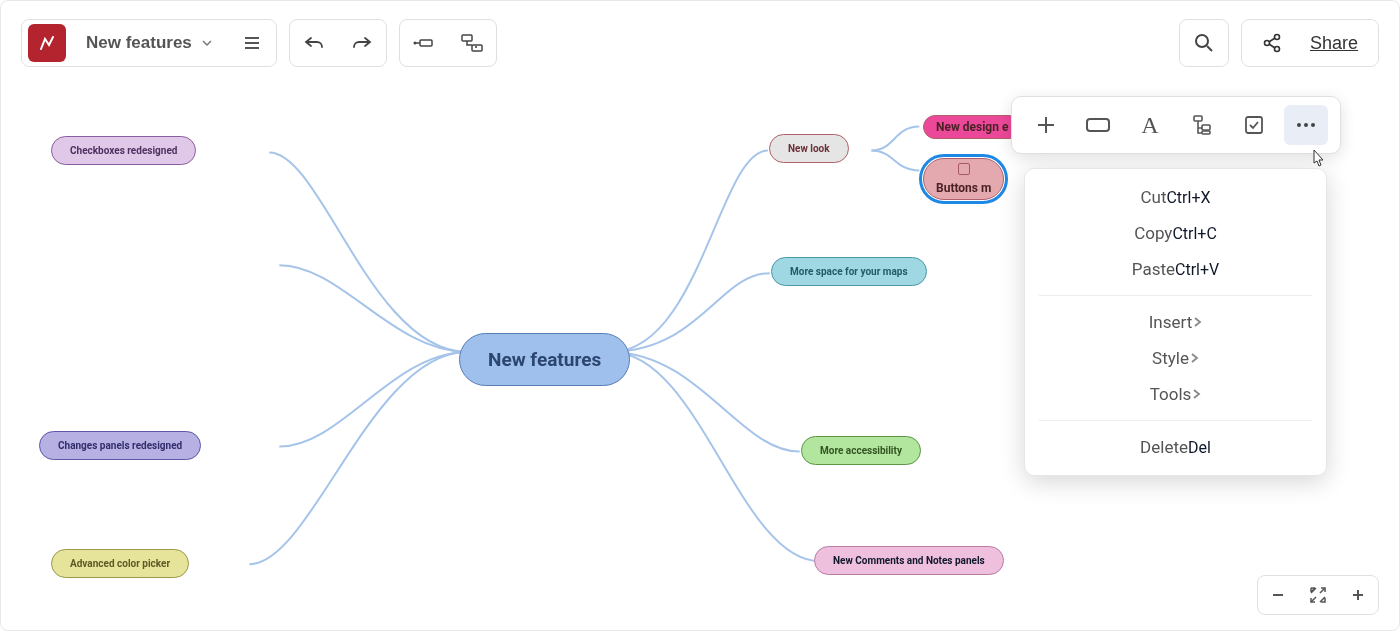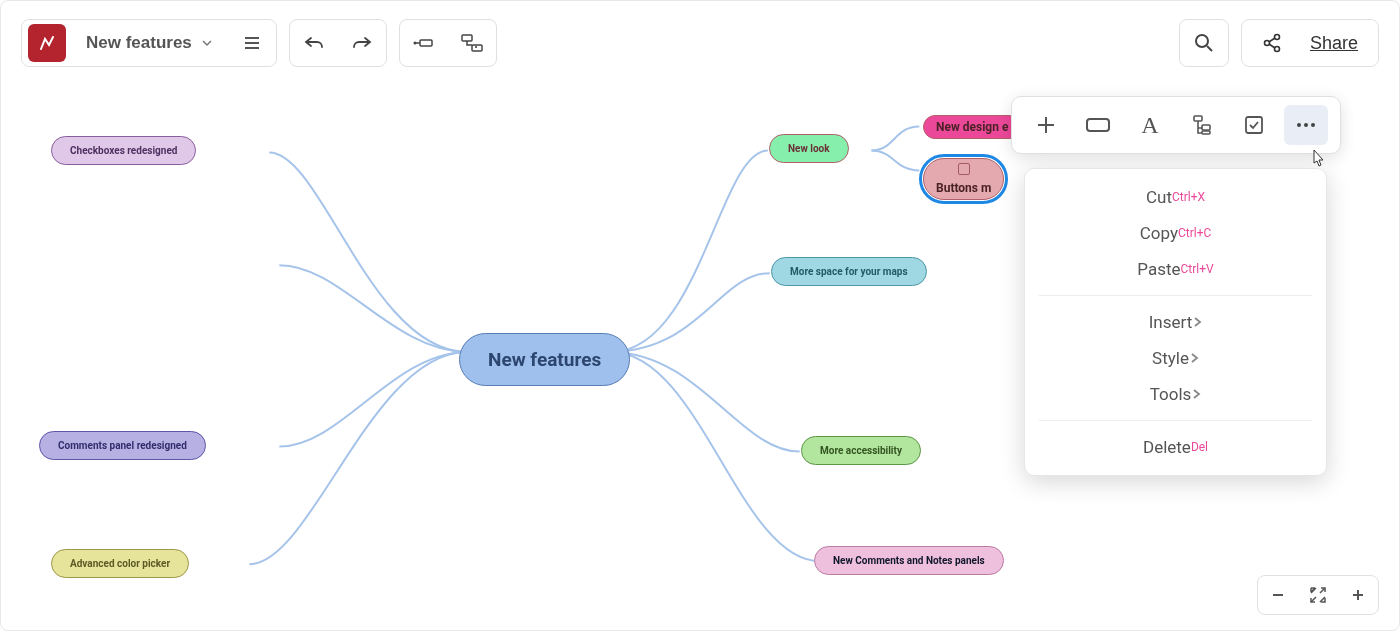--- a/index.html
+++ b/index.html
@@ -130,21 +130,21 @@
 }
 .menu-item {
   display: flex;
   justify-content: center;
   align-items: center;
   padding: 8px 22px;
   font-size: 17px;
   color: #555;
   cursor: pointer;
 }
-.menu-shortcut { color: #ec4899; font-size: 12px; }
+.menu-shortcut { color: #0f172a; font-size: 16px; }
 .menu-sep { height: 1px; background: #ededed; margin: 8px 14px; }
 
 
 .zoom-controls {
   position: absolute;
   bottom: 15px; right: 20px;
   display: flex;
   border: 1px solid #e0e0e0;
   border-radius: 8px;
   background: #fff;
@@ -188,24 +188,24 @@
     <path d="M 612 352 C 700 354, 740 562, 820 562"></path>
 
     <path d="M 872 150 C 895 150, 895 126, 920 126"></path>
     <path d="M 872 150 C 895 150, 895 170, 920 170"></path>
   </g>
 </svg>
 
 <div class="node central" style="left:458px; top:332px; background:#9fc0ec; border-color:#567db4; color:#2c4670;">New features</div>
 
 <div class="node" style="left:50px; top:135px; background:#e0c8e8; border-color:#8a5e9e; color:#4e3160;">Checkboxes redesigned</div>
-<div class="node" style="left:38px; top:430px; background:#b6b1e2; border-color:#5d56a9; color:#332d6d;">Comments panel redesigned</div>
+<div class="node" style="left:38px; top:430px; background:#b6b1e2; border-color:#5d56a9; color:#332d6d;">Changes panels redesigned</div>
 <div class="node" style="left:50px; top:548px; background:#e6e39a; border-color:#9b984a; color:#5c5925;">Advanced color picker</div>
 
-<div class="node" style="left:768px; top:133px; background:#86efac; border-color:#b06068; color:#6b2f36;">New look</div>
+<div class="node" style="left:768px; top:133px; background:#e5e5e5; border-color:#b06068; color:#6b2f36;">New look</div>
 <div class="node" style="left:770px; top:256px; background:#9fd8e3; border-color:#4a97a7; color:#235b67;">More space for your maps</div>
 <div class="node" style="left:800px; top:435px; background:#b2e59e; border-color:#5e9647; color:#335522;">More accessibility</div>
 <div class="node" style="left:813px; top:545px; background:#efbfde; border-color:#b97ba4; color:#0f172a;">New Comments and Notes panels</div>
 
 <div class="sub-node" style="left:922px; top:114px; background:#ec4899; border-color:#b06068; color:#4a2226;">
   <span>New design e</span>
 </div>
 <div class="sub-node selected" style="left:922px; top:157px; background:#e4a9af; border-color:#b06068; color:#4a2226;">
   <span class="check-sq"></span>
   <span>Buttons m</span>

